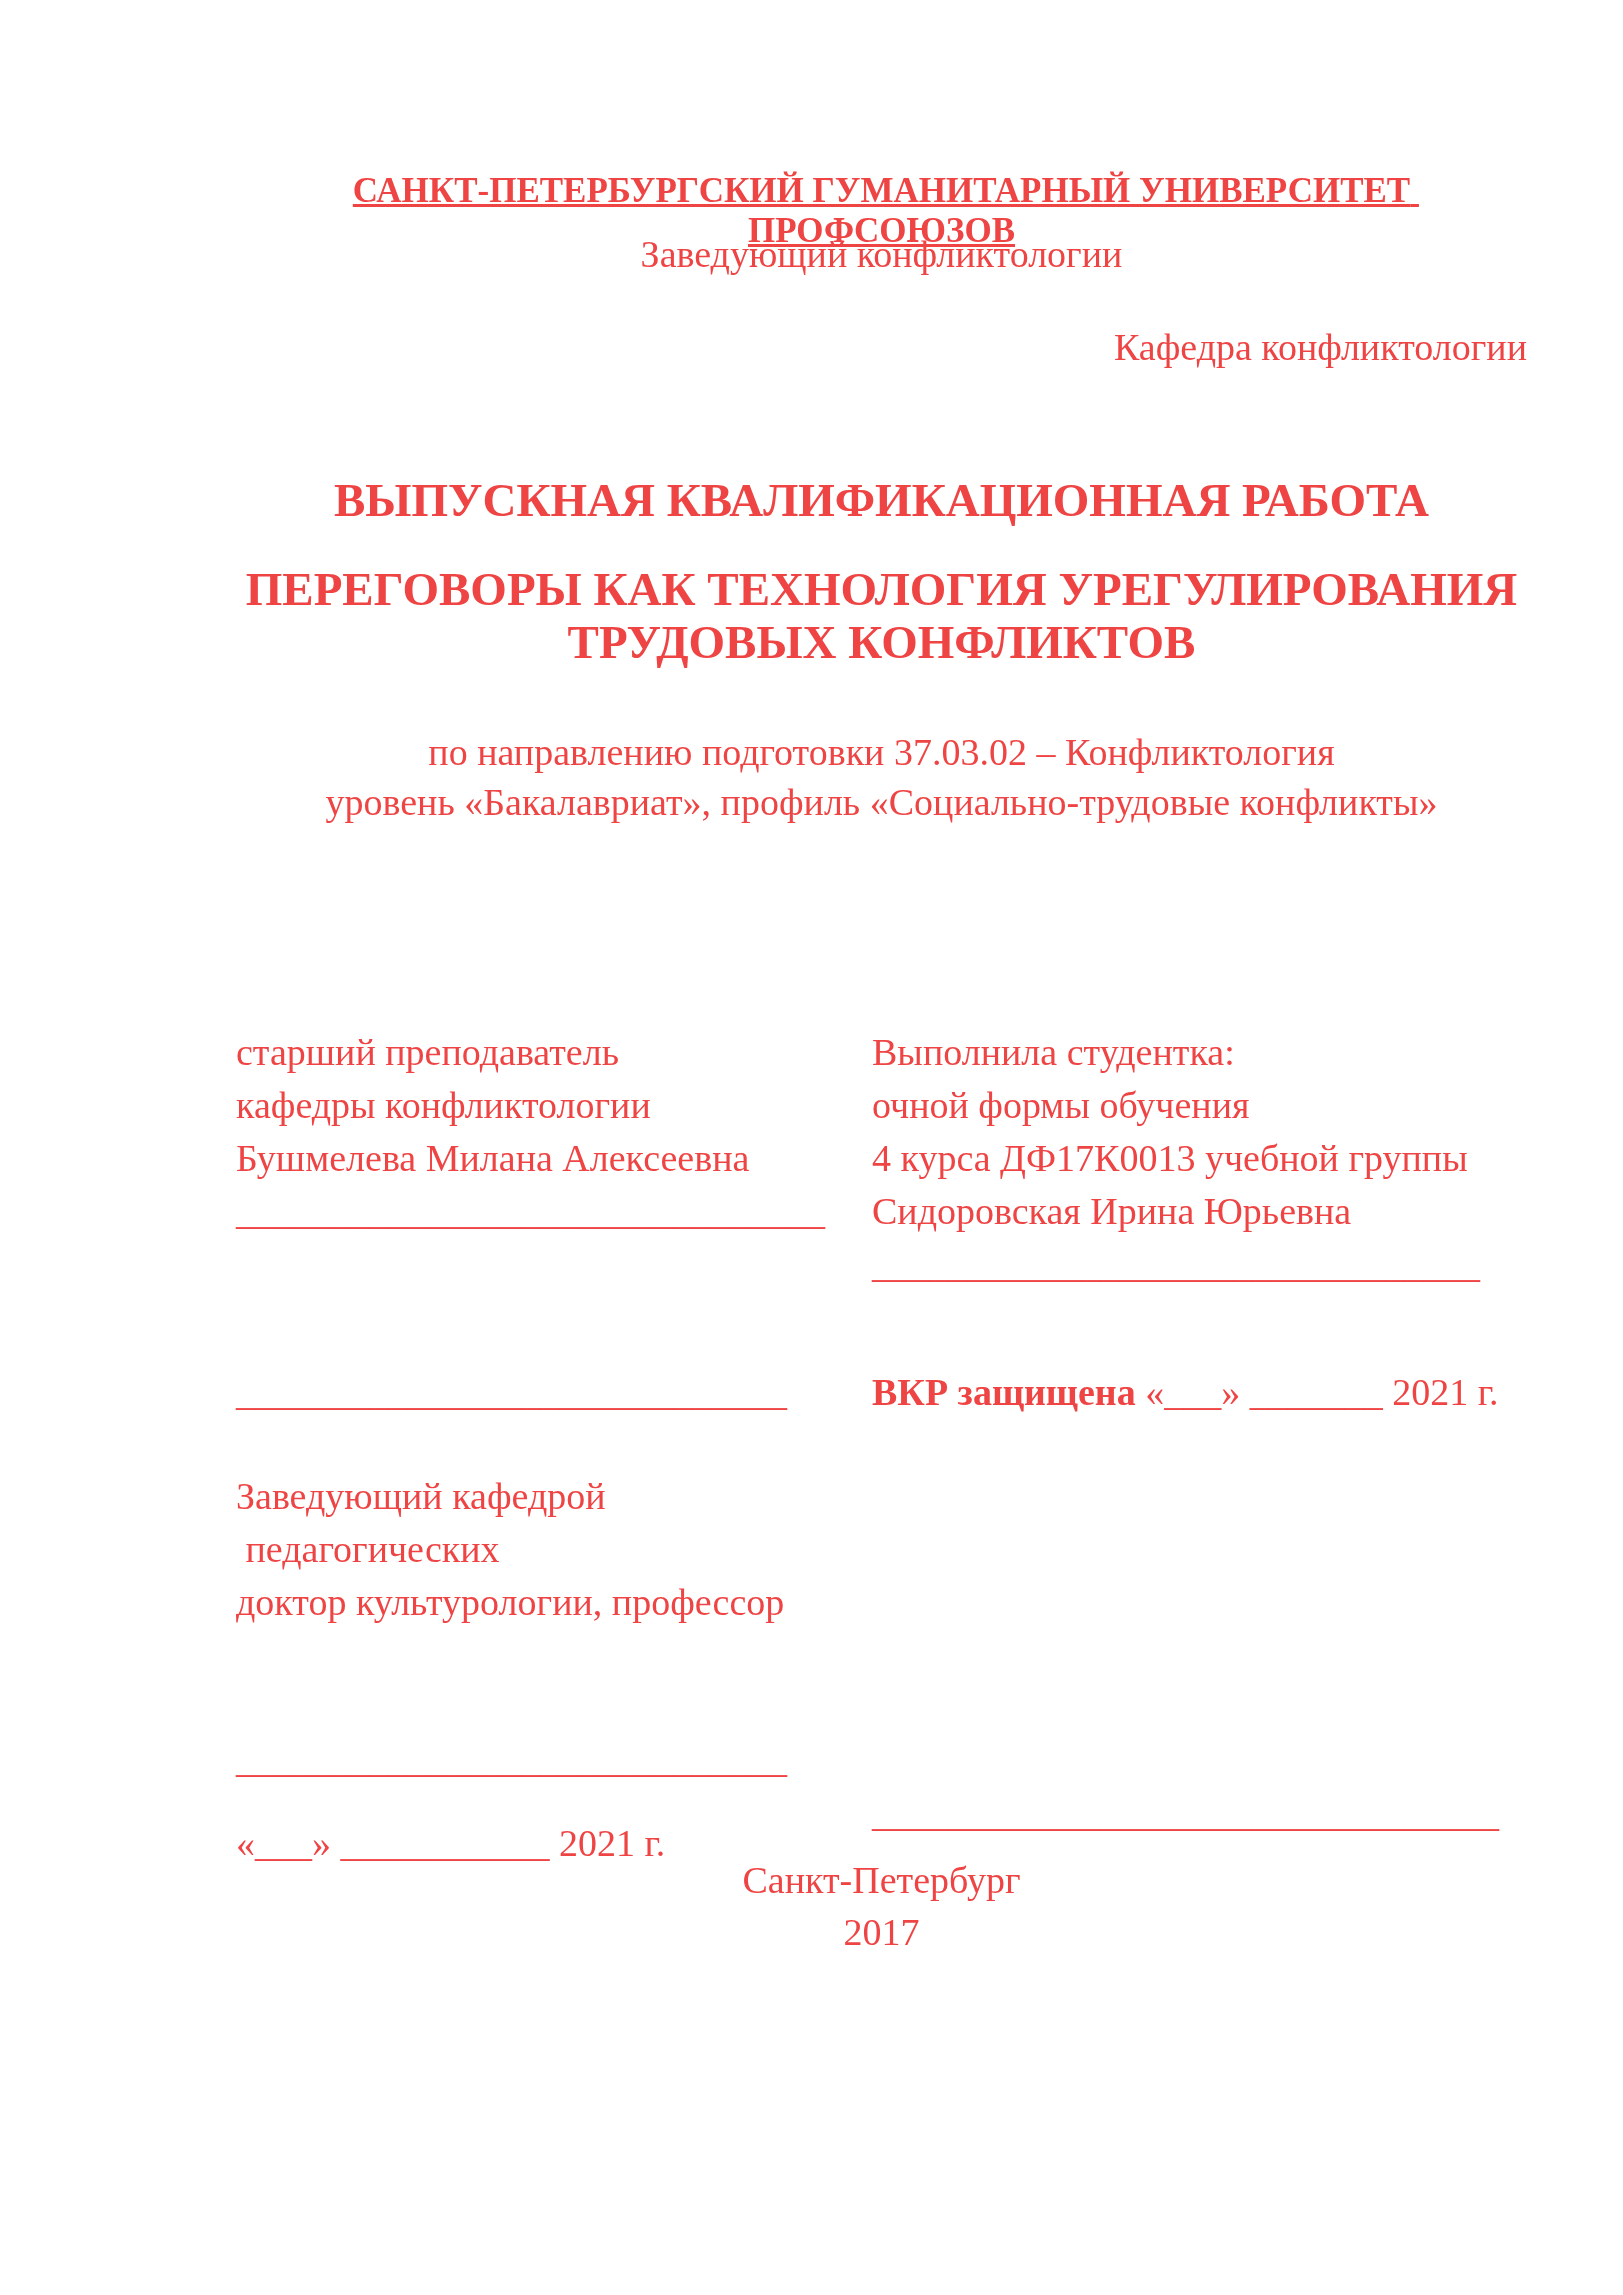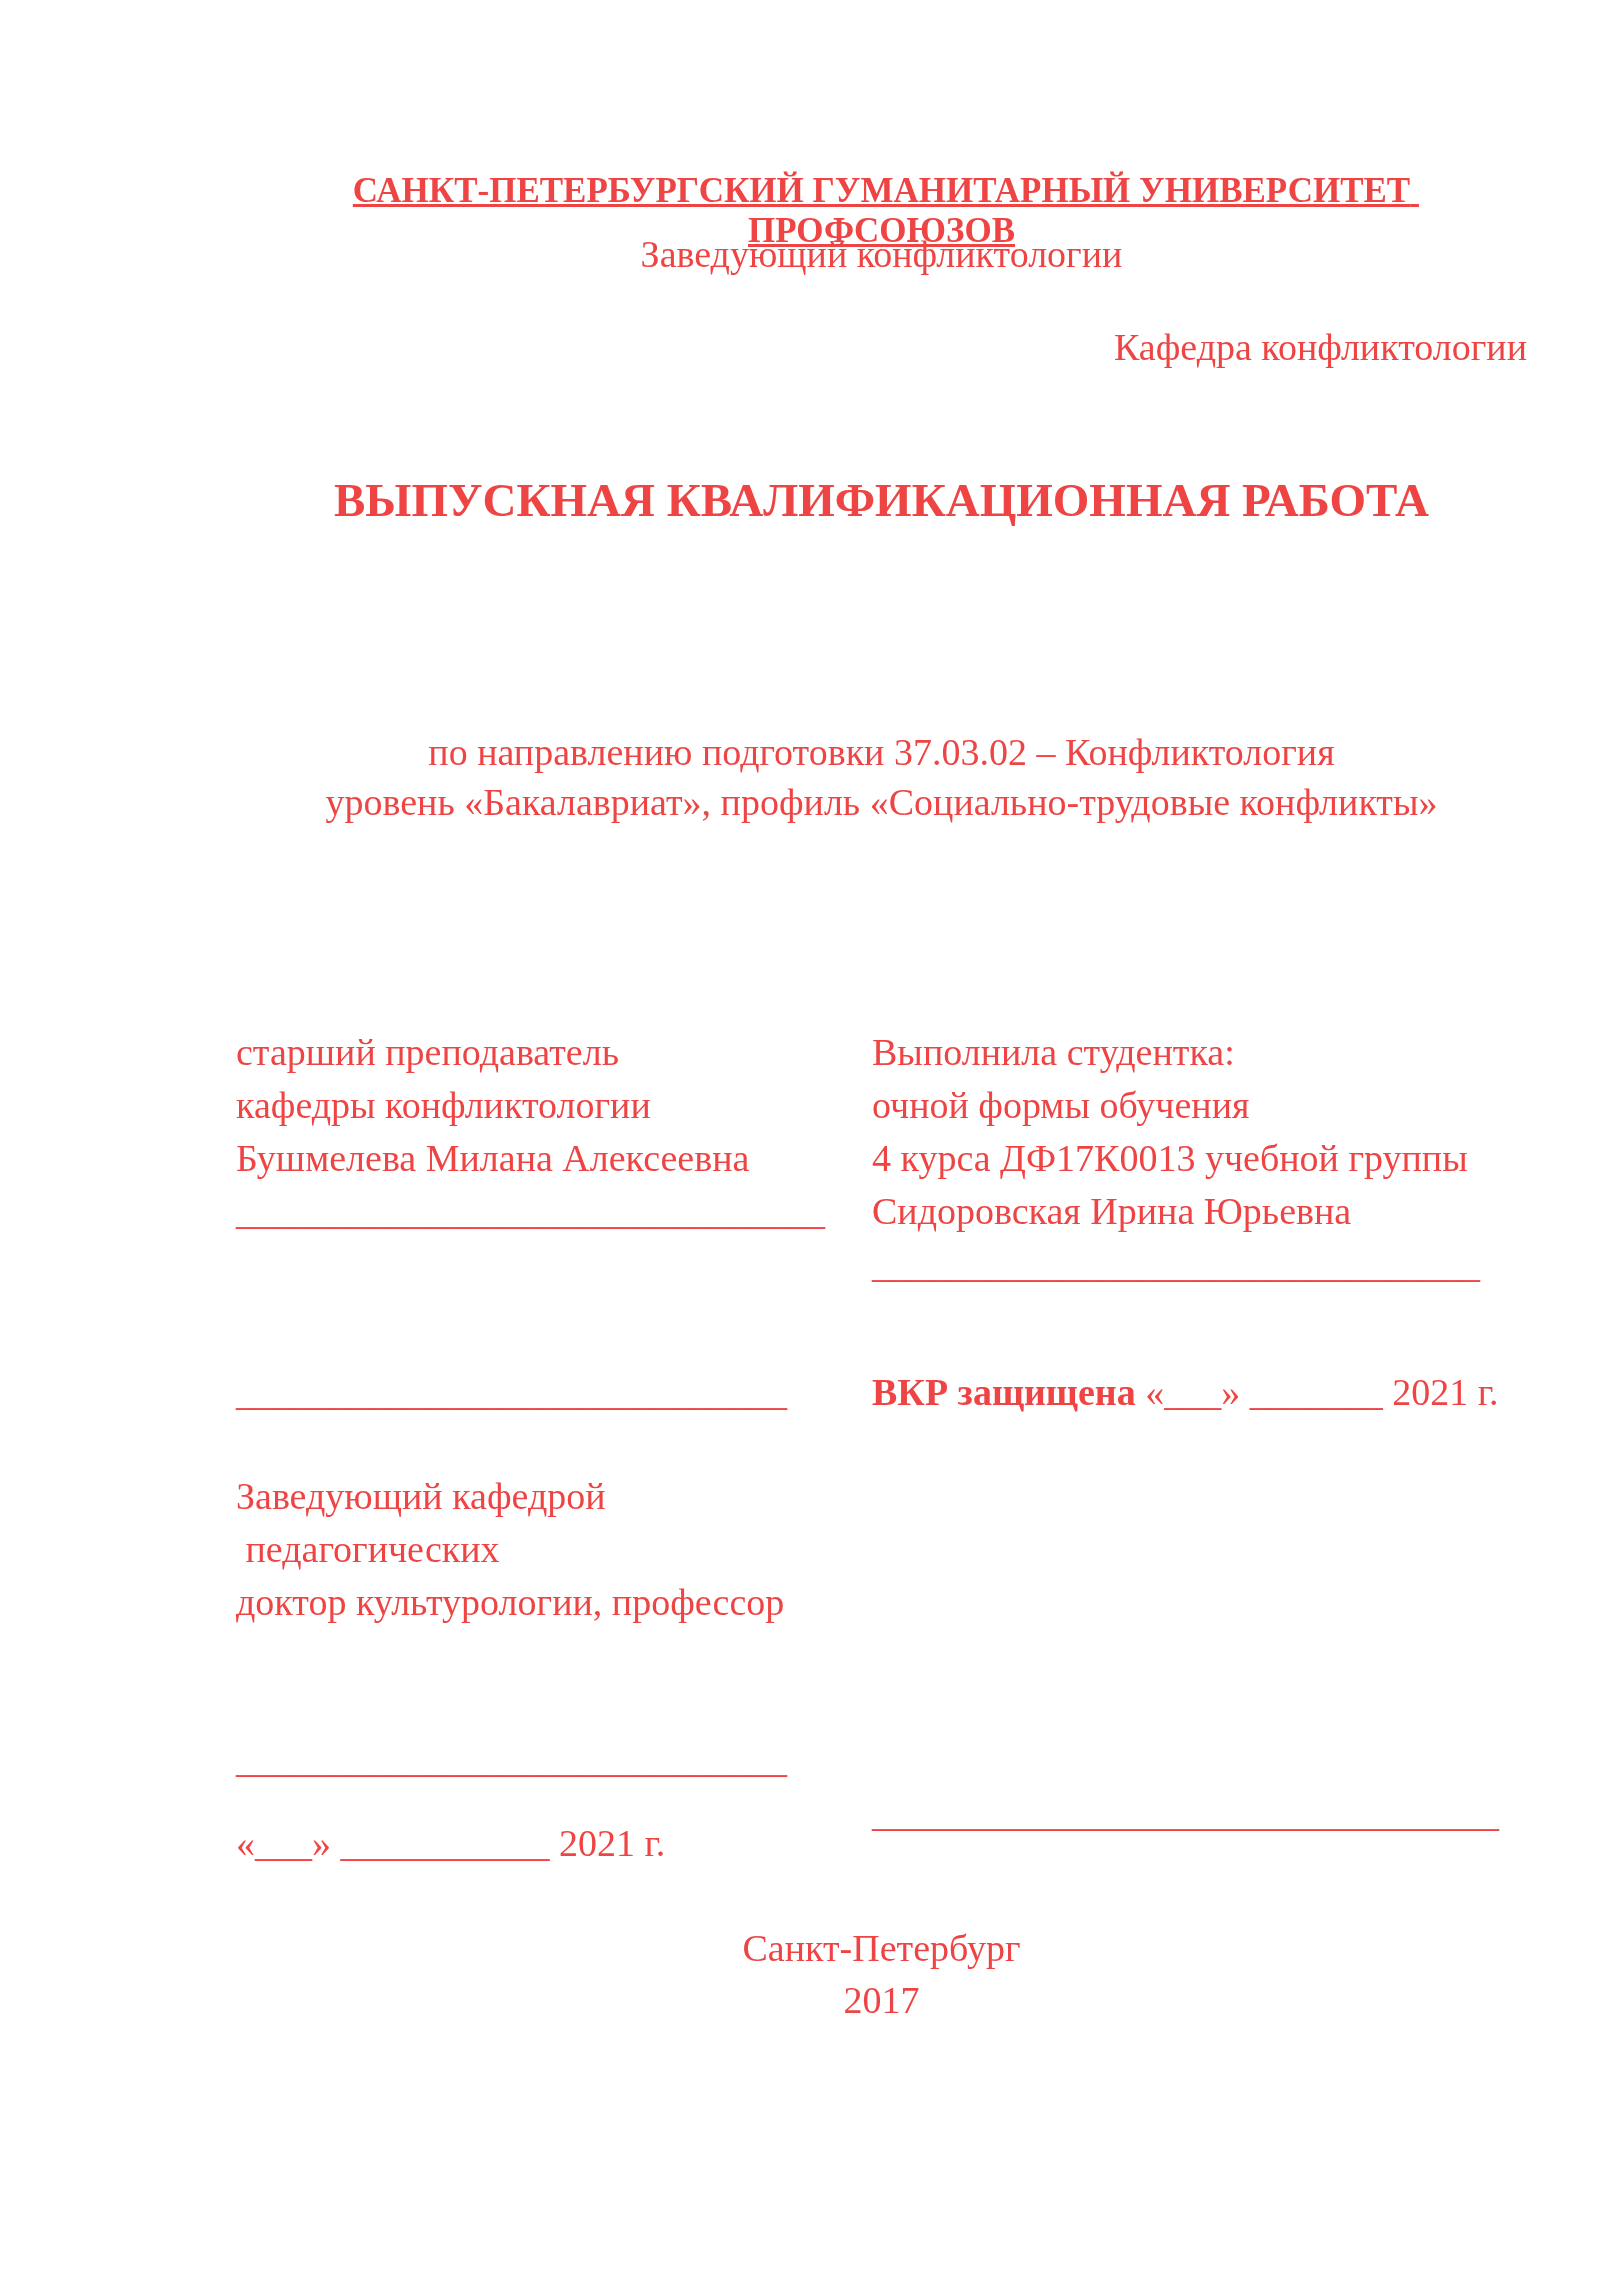--- a/index.html
+++ b/index.html
@@ -44,20 +44,24 @@
     <div class="abs center small-caps-head" style="top:171px;">
       <span class="bold underline line">САНКТ-ПЕТЕРБУРГСКИЙ ГУМАНИТАРНЫЙ УНИВЕРСИТЕТ ПРОФСОЮЗОВ</span>
     </div>
 
     <div class="abs center line" style="top:232px;">Заведующий конфликтологии</div>
 
     <div class="abs right-align line" style="top:325px;">Кафедра конфликтологии</div>
 
     <div class="abs center bold big-title line" style="top:473px;">ВЫПУСКНАЯ КВАЛИФИКАЦИОННАЯ РАБОТА</div>
 
+    <div class="abs center bold big-title lh68" style="top:563px;">
+      <div class="line">ПЕРЕГОВОРЫ КАК ТЕХНОЛОГИЯ УРЕГУЛИРОВАНИЯ</div>
+      <div class="line">ТРУДОВЫХ КОНФЛИКТОВ</div>
+    </div>
 
     <div class="abs center lh64" style="top:727px;">
       <div class="line">по направлению подготовки 37.03.02 – Конфликтология</div>
       <div class="line">уровень «Бакалавриат», профиль «Социально-трудовые конфликты»</div>
     </div>
 
     <div class="abs lh68" style="top:1026px; height:267px;">
       <div class="col-left">
         <div class="line">старший преподаватель</div>
         <div class="line">кафедры конфликтологии</div>
@@ -91,20 +95,20 @@
     </div>
 
     <div class="abs" style="top:1791px;">
       <div class="col-right line">_________________________________</div>
     </div>
 
     <div class="abs" style="top:1821px;">
       <div class="col-left line">«___» ___________ 2021 г.</div>
     </div>
 
-    <div class="abs center lh66" style="top:1922px;">
+    <div class="abs center lh66" style="top:1854px;">
       <div class="line">Санкт-Петербург</div>
       <div class="line">2017</div>
     </div>
 
   </div>
 </div>
 
 
 </body></html>

